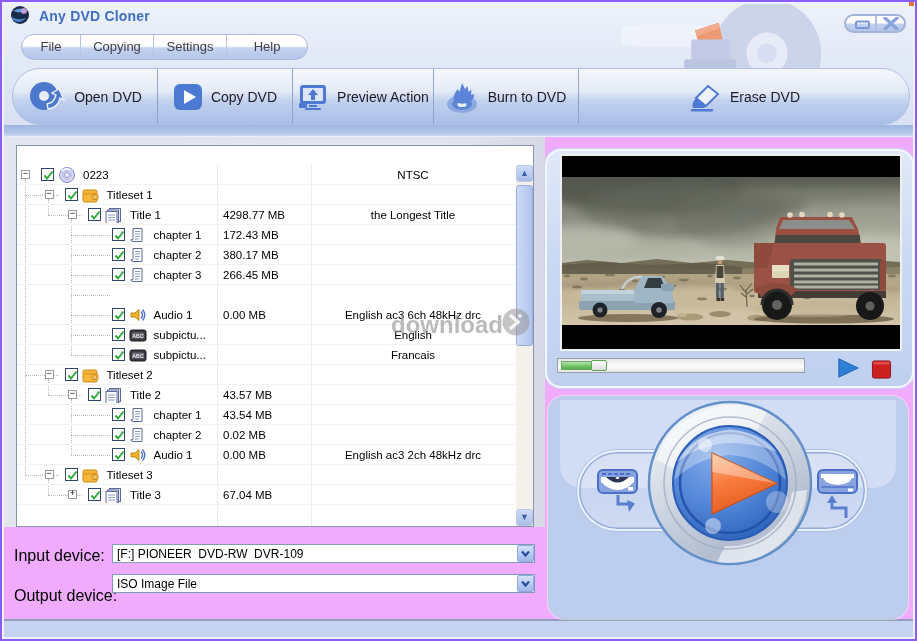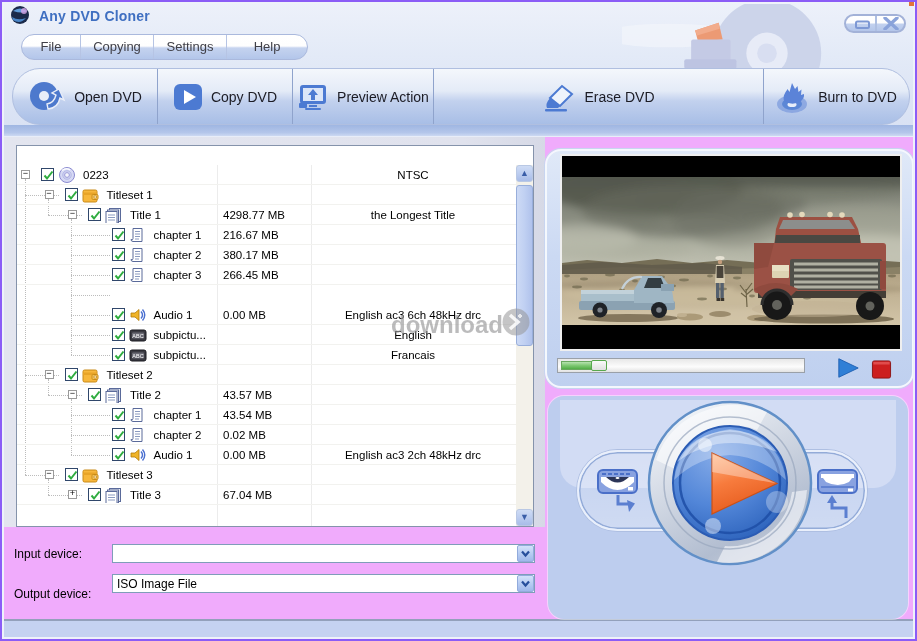--- a/index.html
+++ b/index.html
@@ -41,21 +41,21 @@
 .cb svg{position:absolute;left:0px;top:0px}
 .exp{position:absolute;top:5px;width:9px;height:9px;border:1px solid #9a9a9a;background:#fff;line-height:7px;font-size:9px;text-align:center;color:#000;font-family:"Liberation Mono",monospace}
 .ticon{position:absolute;top:2px;width:18px;height:16px}
 
 #vsb{position:absolute;left:499px;top:19px;width:17px;height:361px;background:#f3f1ea}
 .sbtn{position:absolute;left:0;width:17px;height:17px;border:1px solid #b9c8e4;border-radius:3px;background:linear-gradient(180deg,#cfdcf5 0%,#bccdf0 50%,#a8bce8 100%);color:#3a5ea8;font-size:9px;text-align:center;line-height:15px}
 #sthumb{position:absolute;left:0;top:20px;width:17px;height:161px;border:1px solid #98aedb;border-radius:3px;background:linear-gradient(90deg,#cddaf5 0%,#c0d0f2 50%,#b0c2ec 100%)}
 
 #wmark{position:absolute;left:374px;top:165px;width:170px;height:32px;color:rgba(141,141,143,0.60);font-size:24px;font-weight:bold;letter-spacing:0px;z-index:5}
 
-.devlbl{position:absolute;left:12px;font-size:12px;color:#000}
+.devlbl{position:absolute;left:12px;font-size:16px;color:#000}
 .combo{position:absolute;left:110px;width:423px;height:19px;background:#fff;border:1px solid #7f9db9}
 .combo .ctext{position:absolute;left:4px;top:2px;font-size:12px;color:#000}
 .combo .cbtn{position:absolute;right:0;top:0;width:17px;height:17px;border:1px solid #92abdc;border-radius:2px;background:linear-gradient(180deg,#d4e2fa 0%,#b8cdf3 50%,#9fb8ea 100%)}
 
 #statline{position:absolute;left:0;top:617px;width:917px;height:2px;background:#93a0bb}
 #statusbar{position:absolute;left:2px;top:619px;width:913px;height:19px;background:#c5d2f1;border-bottom:1px solid #fff}
 
 #vpanel{position:absolute;left:543px;top:147px;width:369px;height:239px;border:2px solid #f4f8fd;border-radius:16px;background:linear-gradient(180deg,#e0e9f8 0%,#cbd9f3 45%,#bfd0ef 100%);box-shadow:0 0 0 1px #c8d5f0}
 #vframe{position:absolute;left:13px;top:3px;width:342px;height:197px;background:#000;border:2px solid #efefef}
 #vframe svg{position:absolute;left:0;top:21px}
@@ -123,36 +123,36 @@
       <svg width="32" height="28" viewBox="0 0 32 28">
             <rect x="3" y="2" width="26" height="19" rx="3" fill="#4c7ad2"></rect>
             <rect x="6" y="5" width="20" height="13" fill="#dce6f8"></rect>
             <path d="M16 6 L21 12 L18 12 L18 17 L14 17 L14 12 L11 12 Z" fill="#4c7ad2"></path>
             <rect x="12" y="22" width="8" height="2" fill="#4c7ad2"></rect>
             <rect x="8" y="25" width="16" height="2" rx="1" fill="#4c7ad2"></rect>
             <rect x="2" y="20" width="8" height="5" rx="1" fill="#4c7ad2"></rect>
           </svg>
       <span class="lbl">Preview Action</span>
     </div>
-    <div class="tb" style="flex:1">
-      <svg width="34" height="30" viewBox="0 0 34 30">
-            <path d="M8 16 L20 4 L30 12 L18 24 Z" fill="#eef3fb" stroke="#4c7ad2" stroke-width="2"></path>
-            <path d="M8 16 L18 24 L16 26 L5 26 Q3 22 8 16 Z" fill="#4c7ad2"></path>
-            <rect x="3" y="27" width="22" height="2.5" rx="1" fill="#4c7ad2"></rect>
-          </svg>
-      <span class="lbl">Erase DVD</span>
-    </div>
     <div class="tb" style="width:145px">
       <svg width="34" height="32" viewBox="0 0 34 32">
             <ellipse cx="16" cy="23" rx="15" ry="9" fill="#7d9cdd" opacity="0.75"></ellipse>
             <ellipse cx="16" cy="23" rx="10" ry="6" fill="#5c87d6"></ellipse>
             <ellipse cx="16" cy="23.5" rx="4.5" ry="2.6" fill="#e8eefa"></ellipse>
             <path d="M8 20 C6.5 14 10 11 11.5 8 L13.5 11 L16 2 L19 8 L21.5 5 L22.5 11 L25.5 8.5 L25 14 L28 13 C28.5 17 26 19 24.5 20.5 Q16 25 8 20 Z" fill="#5b83d8"></path>
           </svg>
       <span class="lbl">Burn to DVD</span>
+    </div>
+    <div class="tb" style="flex:1">
+      <svg width="34" height="30" viewBox="0 0 34 30">
+            <path d="M8 16 L20 4 L30 12 L18 24 Z" fill="#eef3fb" stroke="#4c7ad2" stroke-width="2"></path>
+            <path d="M8 16 L18 24 L16 26 L5 26 Q3 22 8 16 Z" fill="#4c7ad2"></path>
+            <rect x="3" y="27" width="22" height="2.5" rx="1" fill="#4c7ad2"></rect>
+          </svg>
+      <span class="lbl">Erase DVD</span>
     </div>
   </div>
   <div id="tbstrip"></div>
 </div>
 <div style="position:absolute;left:2px;top:135px;width:541px;height:390px;background:linear-gradient(90deg,#e3e5ef 0%,#e0e2ed 85%,#d6d9e6 100%)"></div>
 
 <div id="tree">
   <div id="tbody">
     <div class="colline" style="left:200px"></div>
     <div class="colline" style="left:294px"></div>
@@ -230,21 +230,21 @@
           <div class="cb" style="left:94.5px">
             <svg width="13" height="13" viewBox="0 0 13 13">
               <path d="M2.5 6.5 L5 9.5 L10.5 2.5" fill="none" stroke="#2fac3f" stroke-width="2"></path>
             </svg>
           </div>
           <svg class="ticon" style="left:111.5px" width="18" height="16" viewBox="0 0 18 16">
             <path d="M4 1.5 h9 v13 h-9 q-2 0 -2 -2 q2 1 2 -1 Z" fill="#fff" stroke="#5a6a9a" stroke-width="1"></path>
             <path d="M6 4.5 h5 M6 7 h5 M6 9.5 h5 M6 12 h4" stroke="#8a9ac0" stroke-width="1"></path>
           </svg>
           <span class="txt" style="left:136.5px">chapter 1</span>
-          <span class="size">216.67 MB</span>
+          <span class="size">172.43 MB</span>
         </div>
         <div class="trow" style="top:80px">
           <div class="cb" style="left:94.5px">
             <svg width="13" height="13" viewBox="0 0 13 13">
               <path d="M2.5 6.5 L5 9.5 L10.5 2.5" fill="none" stroke="#2fac3f" stroke-width="2"></path>
             </svg>
           </div>
           <svg class="ticon" style="left:111.5px" width="18" height="16" viewBox="0 0 18 16">
             <path d="M4 1.5 h9 v13 h-9 q-2 0 -2 -2 q2 1 2 -1 Z" fill="#fff" stroke="#5a6a9a" stroke-width="1"></path>
             <path d="M6 4.5 h5 M6 7 h5 M6 9.5 h5 M6 12 h4" stroke="#8a9ac0" stroke-width="1"></path>
@@ -417,20 +417,21 @@
   </div>
   <div id="wmark">download<svg style="position:absolute;left:110px;top:-4px" width="30" height="30" viewBox="0 0 30 30">
           <circle cx="15" cy="15" r="13.5" fill="rgba(150,150,152,0.55)"></circle>
           <path d="M9 8 L17 15 L9 22" stroke="#ffffff" stroke-width="3.5" fill="none" opacity="0.85"></path>
           <path d="M17 9 L21 9 M19 7 L19 11" stroke="#fff" stroke-width="2" opacity="0.7"></path>
         </svg></div>
 </div>
 
 <div class="devlbl" style="top:545px">Input device:</div>
 <div class="combo" style="top:542px">
+      <span class="ctext">[F:] PIONEER&nbsp; DVD-RW&nbsp; DVR-109</span>
       <div class="cbtn"><svg width="15" height="15" viewBox="0 0 15 15">
           <path d="M4 5.5 L7.5 9.5 L11 5.5" fill="none" stroke="#274f9c" stroke-width="2.2"></path>
         </svg></div>
     </div>
 <div class="devlbl" style="top:585px">Output device:</div>
 <div class="combo" style="top:572px">
       <span class="ctext">ISO Image File</span>
       <div class="cbtn"><svg width="15" height="15" viewBox="0 0 15 15">
           <path d="M4 5.5 L7.5 9.5 L11 5.5" fill="none" stroke="#274f9c" stroke-width="2.2"></path>
         </svg></div>

